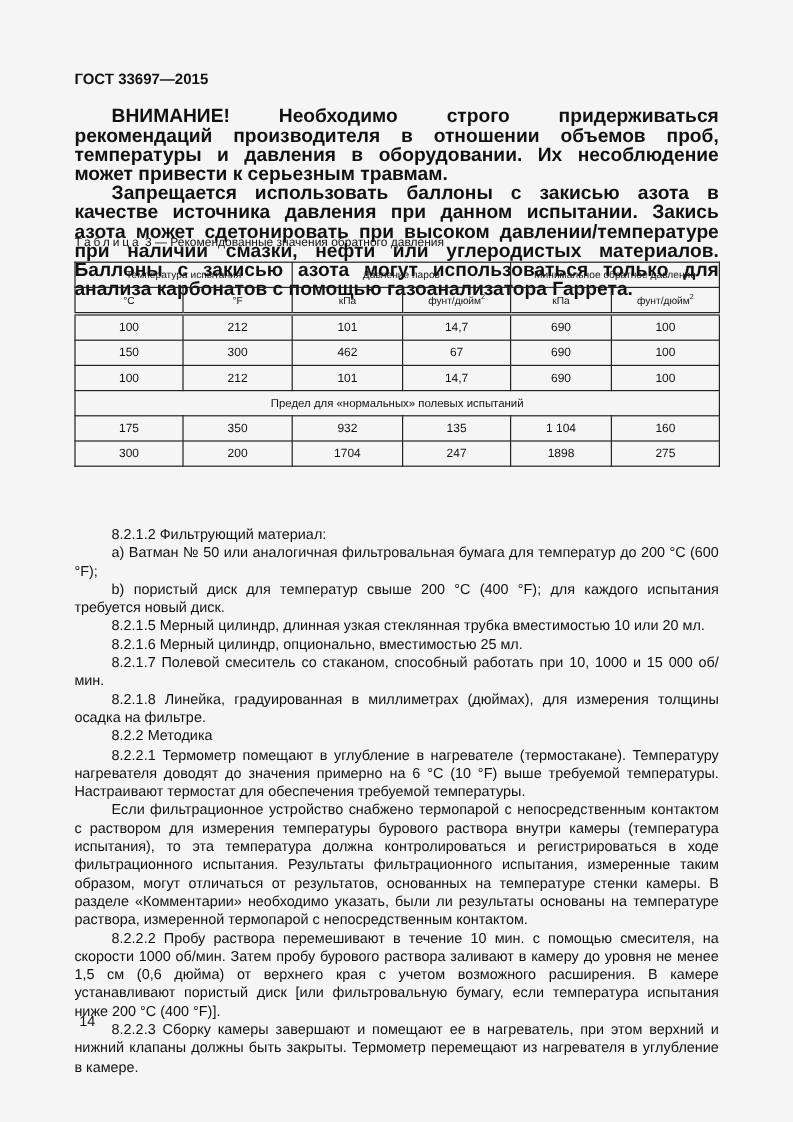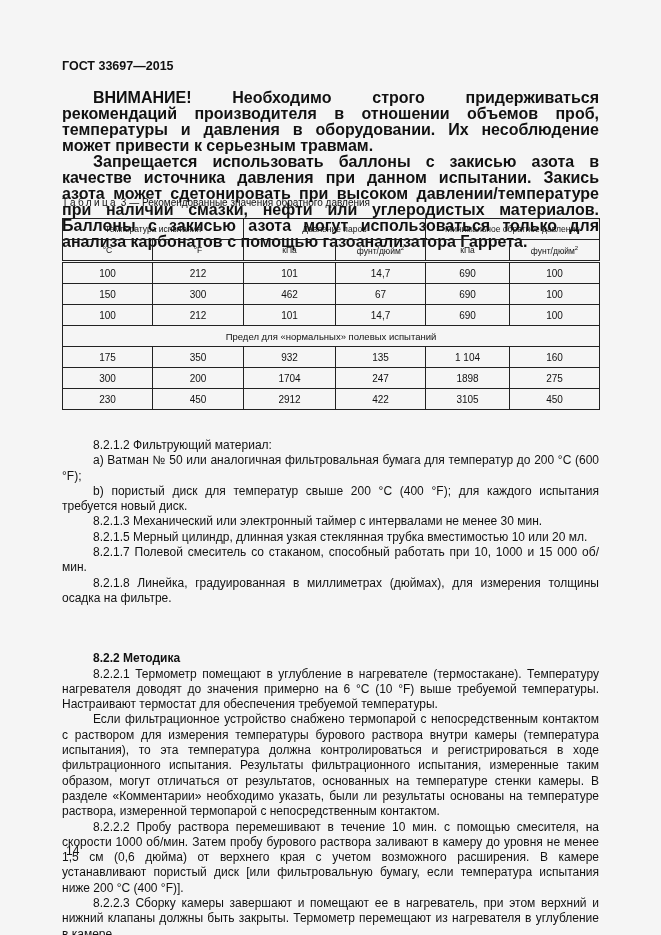--- a/index.html
+++ b/index.html
@@ -37,21 +37,21 @@
     height: 20px; padding: 0; font-weight: normal;
   }
   table.data th { font-size: 8.5px; }
   table.data tr.unitrow th { border-bottom: 3px double #222; }
   table.data sup { font-size: 6px; vertical-align: 4px; }
   table.data td.span { font-size: 9.5px; }
   .body {
     position: absolute; top: 438px; left: 0; width: 537px;
     font-size: 12px; line-height: 15.3px;
   }
-  .body p.bold { font-weight: bold; margin-top: 45px; }
+  .body p.bold { font-weight: normal; }
   .pagenum { position: absolute; top: 844px; left: 4px; font-size: 12px; }
 </style>
 </head>
 <body>
 
 <div class="page">
 
   <div class="doc-header">ГОСТ 33697—2015</div>
 
   <div class="warning">
@@ -123,37 +123,29 @@
           <td>160</td>
     </tr>
     <tr>
       <td>300</td>
           <td>200</td>
           <td>1704</td>
           <td>247</td>
           <td>1898</td>
           <td>275</td>
     </tr>
-    <tr>
-      <td>230</td>
-          <td>450</td>
-          <td>2912</td>
-          <td>422</td>
-          <td>3105</td>
-          <td>450</td>
-    </tr>
   </tbody>
     </table>
 
   <div class="body">
     <p>8.2.1.2 Фильтрующий материал:</p>
     <p>a) Ватман № 50 или аналогичная фильтровальная бумага для температур до 200 °C (600 °F);</p>
     <p>b) пористый диск для температур свыше 200 °C (400 °F); для каждого испытания требуется новый диск.</p>
-    <p>8.2.1.3 Механический или электронный таймер с интервалами не менее 30 мин.</p>
     <p>8.2.1.5 Мерный цилиндр, длинная узкая стеклянная трубка вместимостью 10 или 20 мл.</p>
+    <p>8.2.1.6 Мерный цилиндр, опционально, вместимостью 25 мл.</p>
     <p>8.2.1.7 Полевой смеситель со стаканом, способный работать при 10, 1000 и 15 000 об/мин.</p>
     <p>8.2.1.8 Линейка, градуированная в миллиметрах (дюймах), для измерения толщины осадка на фильтре.</p>
     <p class="bold">8.2.2 Методика</p>
     <p>8.2.2.1 Термометр помещают в углубление в нагревателе (термостакане). Температуру нагревателя доводят до значения примерно на 6 °C (10 °F) выше требуемой температуры. Настраивают термостат для обеспечения требуемой температуры.</p>
     <p>Если фильтрационное устройство снабжено термопарой с непосредственным контактом с раствором для измерения температуры бурового раствора внутри камеры (температура испытания), то эта температура должна контролироваться и регистрироваться в ходе фильтрационного испытания. Результаты фильтрационного испытания, измеренные таким образом, могут отличаться от результатов, основанных на температуре стенки камеры. В разделе «Комментарии» необходимо указать, были ли результаты основаны на температуре раствора, измеренной термопарой с непосредственным контактом.</p>
     <p>8.2.2.2 Пробу раствора перемешивают в течение 10 мин. с помощью смесителя, на скорости 1000 об/мин. Затем пробу бурового раствора заливают в камеру до уровня не менее 1,5 см (0,6 дюйма) от верхнего края с учетом возможного расширения. В камере устанавливают пористый диск [или фильтровальную бумагу, если температура испытания ниже 200 °C (400 °F)].</p>
     <p>8.2.2.3 Сборку камеры завершают и помещают ее в нагреватель, при этом верхний и нижний клапаны должны быть закрыты. Термометр перемещают из нагревателя в углубление в камере.</p>
   </div>
 
   <div class="pagenum">14</div>

